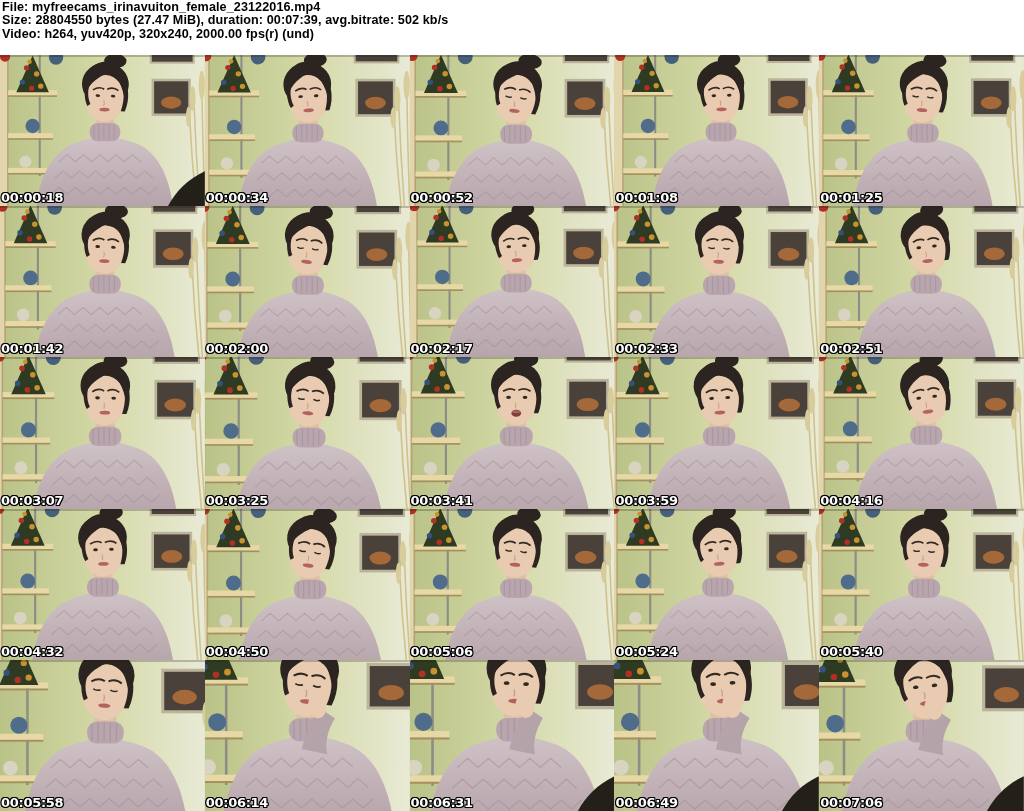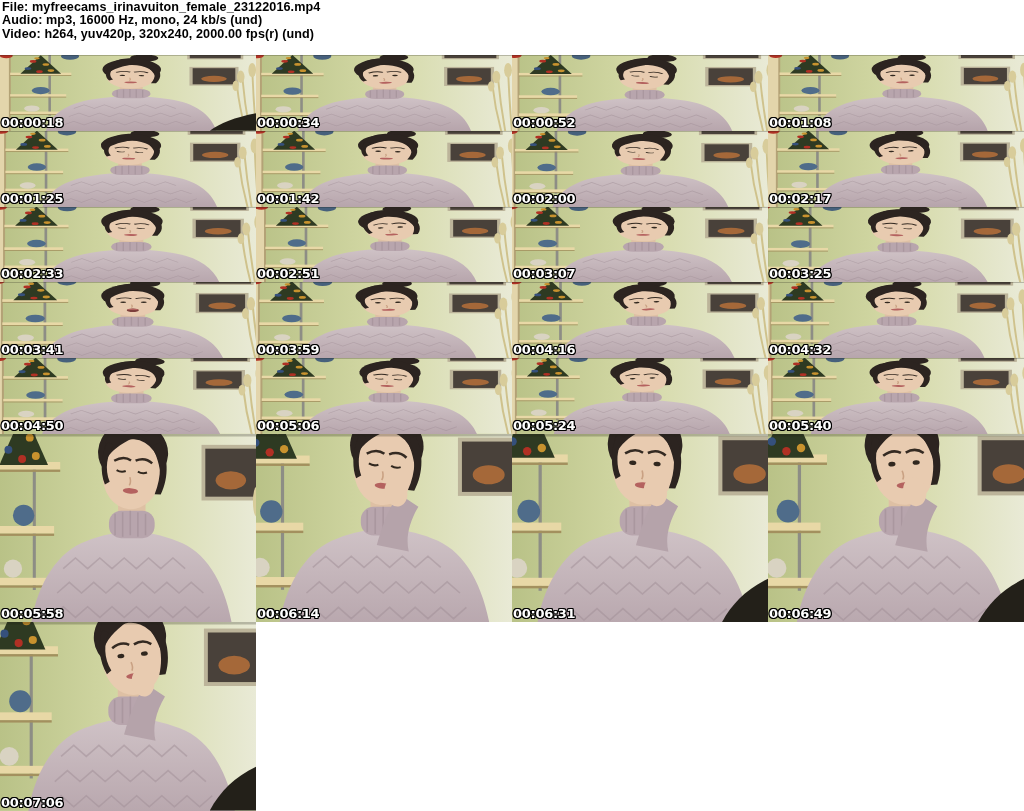--- a/index.html
+++ b/index.html
@@ -18,21 +18,21 @@
     padding: 1px 0 0 2px;
     font-weight: bold;
     font-size: 12.6px;
     line-height: 13.4px;
     letter-spacing: 0.1px;
     white-space: nowrap;
   }
   .grid {
     width: 1024px; height: 756px;
     display: grid;
-    grid-template-columns: repeat(4, 1fr);
+    grid-template-columns: repeat(5, 1fr);
     grid-template-rows: repeat(5, 1fr);
   }
   .cell {
     position: relative;
     overflow: hidden;
     background: #cdd3a0;
   }
   .cell svg { display: block; width: 100%; height: 100%; }
   .ts {
     position: absolute;
@@ -49,21 +49,21 @@
        0   -1px 0 #000, 0    1px 0 #000,
       -1px  0   0 #000, 1px  0   0 #000;
   }
 </style>
 </head>
 <body>
 
 <div class="sheet">
   <div class="header">
     <div>File: myfreecams_irinavuiton_female_23122016.mp4</div>
-    <div>Audio: mp3, 16000 Hz, mono, 24 kb/s (und)</div>
+    <div>Size: 28804550 bytes (27.47 MiB), duration: 00:07:39, avg.bitrate: 502 kb/s</div>
     <div>Video: h264, yuv420p, 320x240, 2000.00 fps(r) (und)</div>
   </div>
   <div class="grid" id="grid">
       <div class="cell">
 <svg viewBox="0 0 205 151" preserveAspectRatio="none" xmlns="http://www.w3.org/2000/svg">
  <defs>
   <linearGradient id="wg0" x1="0" y1="0" x2="1" y2="0">
     <stop offset="0" stop-color="#b9c287"></stop>
     <stop offset="0.5" stop-color="#d4d9a6"></stop>
     <stop offset="1" stop-color="#e9ead6"></stop>

